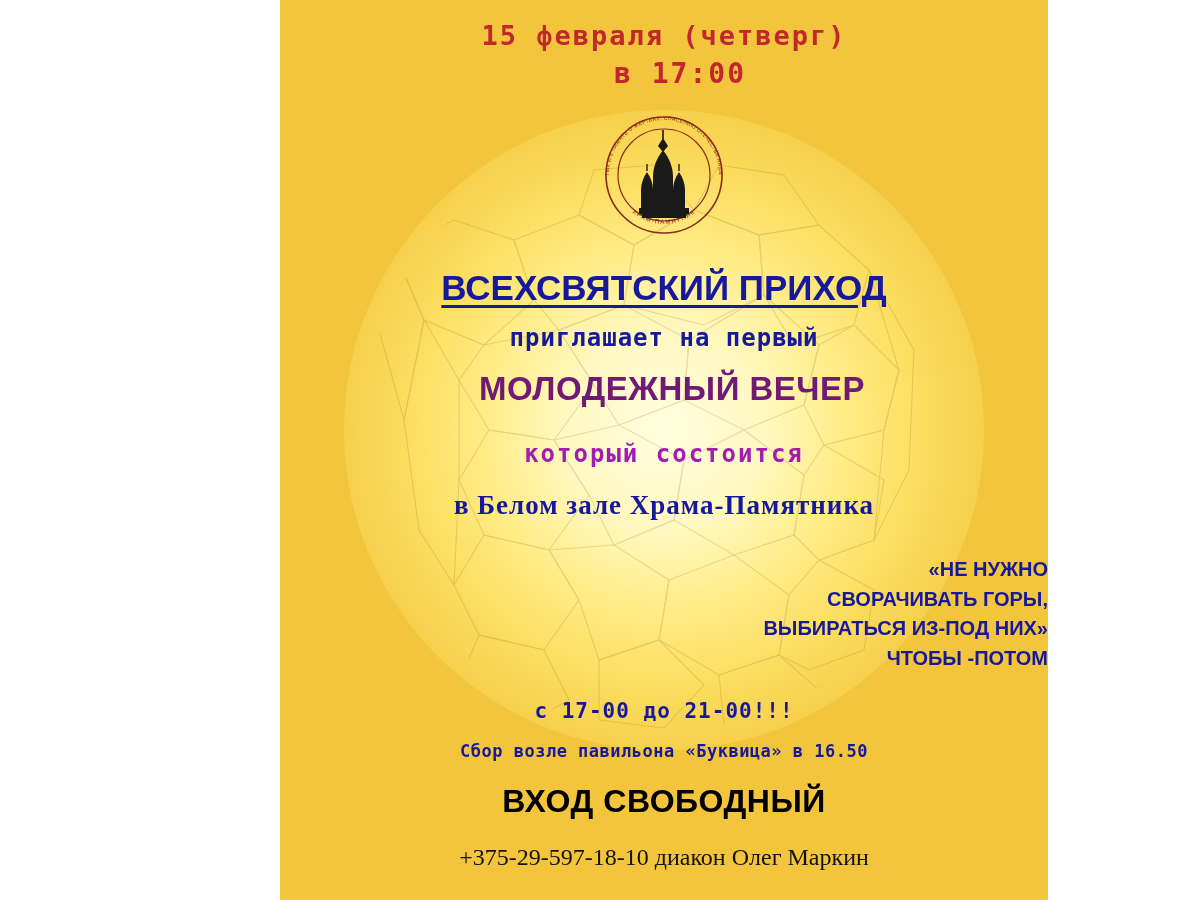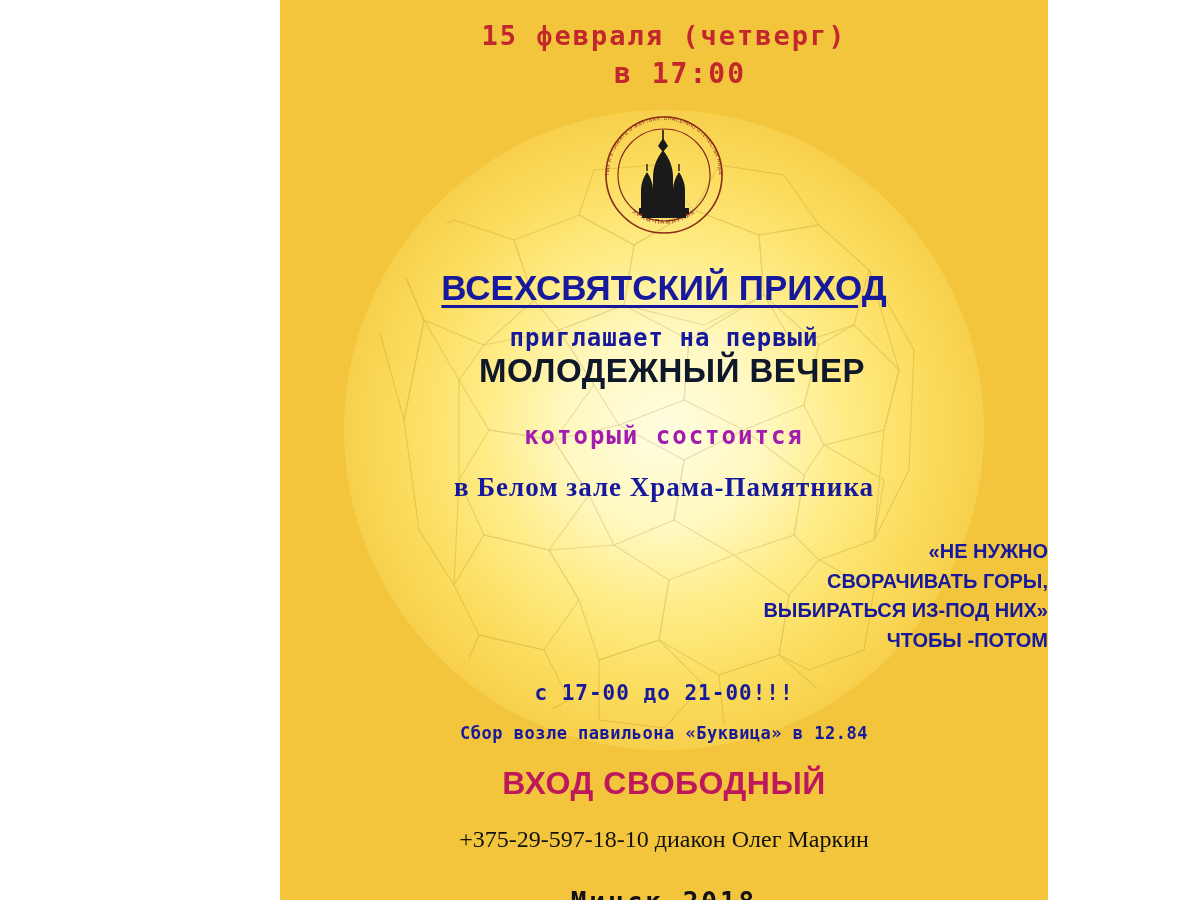--- a/index.html
+++ b/index.html
@@ -92,25 +92,25 @@
   .invites {
     margin-top: 16px;
     font-family: "DejaVu Sans Mono", monospace;
     font-weight: bold;
     font-size: 24px;
     color: #17199c;
     letter-spacing: 1px;
   }
 
   .evening {
-    margin-top: 0;
+    margin-top: 18px;
     font-family: "Liberation Sans", sans-serif;
     font-weight: bold;
     font-size: 33px;
-    color: #0f172a;
+    color: #701a75;
     letter-spacing: 0.5px;
     padding-left: 16px;
   }
 
   .which {
     margin-top: 32px;
     font-family: "DejaVu Sans Mono", monospace;
     font-weight: bold;
     font-size: 24px;
     color: #a21caf;
@@ -152,21 +152,21 @@
     font-size: 17px;
     color: #17199c;
     letter-spacing: 0.5px;
   }
 
   .free-entry {
     margin-top: 22px;
     font-family: "Liberation Sans", sans-serif;
     font-weight: bold;
     font-size: 32px;
-    color: #be185d;
+    color: #000000;
     letter-spacing: 0.5px;
   }
 
   .phone {
     margin-top: 24px;
     font-family: "Liberation Serif", serif;
     font-size: 24px;
     color: #111111;
   }
 
@@ -262,21 +262,21 @@
 
     <div class="quote">
       <div>«НЕ НУЖНО</div>
       <div>СВОРАЧИВАТЬ ГОРЫ,</div>
       <div>ВЫБИРАТЬСЯ ИЗ-ПОД НИХ»</div>
       <div>ЧТОБЫ -ПОТОМ</div>
     </div>
 
     <div class="times">с 17-00 до 21-00!!!</div>
 
-    <div class="gather">Сбор возле павильона «Буквица» в 12.84</div>
+    <div class="gather">Сбор возле павильона «Буквица» в 16.50</div>
 
     <div class="free-entry">ВХОД СВОБОДНЫЙ</div>
 
     <div class="phone">+375-29-597-18-10 диакон Олег Маркин</div>
 
     <div class="city">Минск 2018</div>
 
   </div>
 </div>
 

